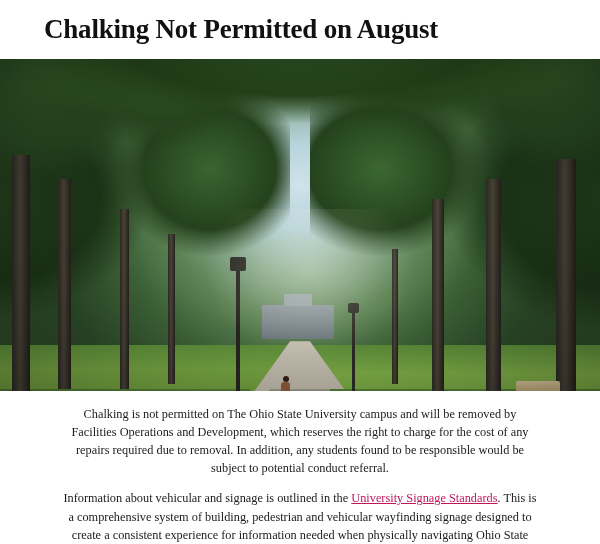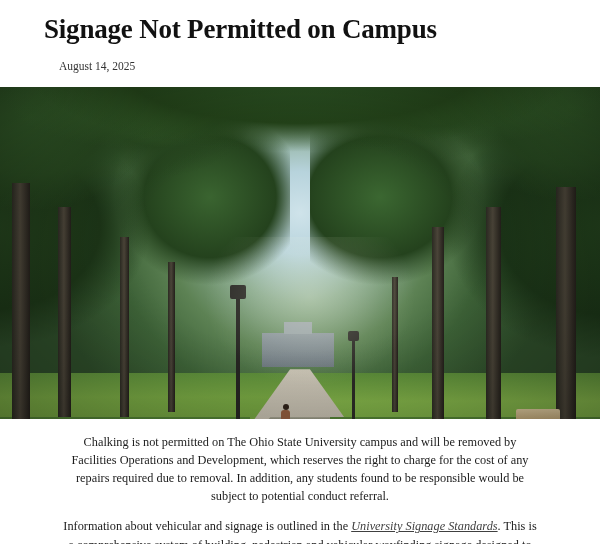--- a/index.html
+++ b/index.html
@@ -201,33 +201,31 @@
   }
   .body-copy p {
     font-family: "Liberation Serif", serif;
     font-size: 12.3px;
     line-height: 1.47;
     color: #1b1b1b;
     margin: 0 0 12px 0;
     text-align: center;
   }
   a.link {
-    color: #404040;
+    color: #be185d;
     text-decoration: underline;
-    font-style: italic;
   }
 </style>
 </head>
 <body>
 
 <div class="page">
 
-  <h1 class="article-title">Signage Not Permitted on Campus</h1>
-
-  <div class="article-date">August 14, 2025</div>
+  <h1 class="article-title">Chalking Not Permitted on August</h1>
+
 
   <div class="hero-wrap">
     <div class="hero">
       <div class="sky"></div>
       <div class="building"></div>
       <div class="lawn-left"></div>
       <div class="lawn-right"></div>
       <div class="walkway"></div>
       <div class="walkway-shadow"></div>
       <div class="lawn-fore-left"></div>

